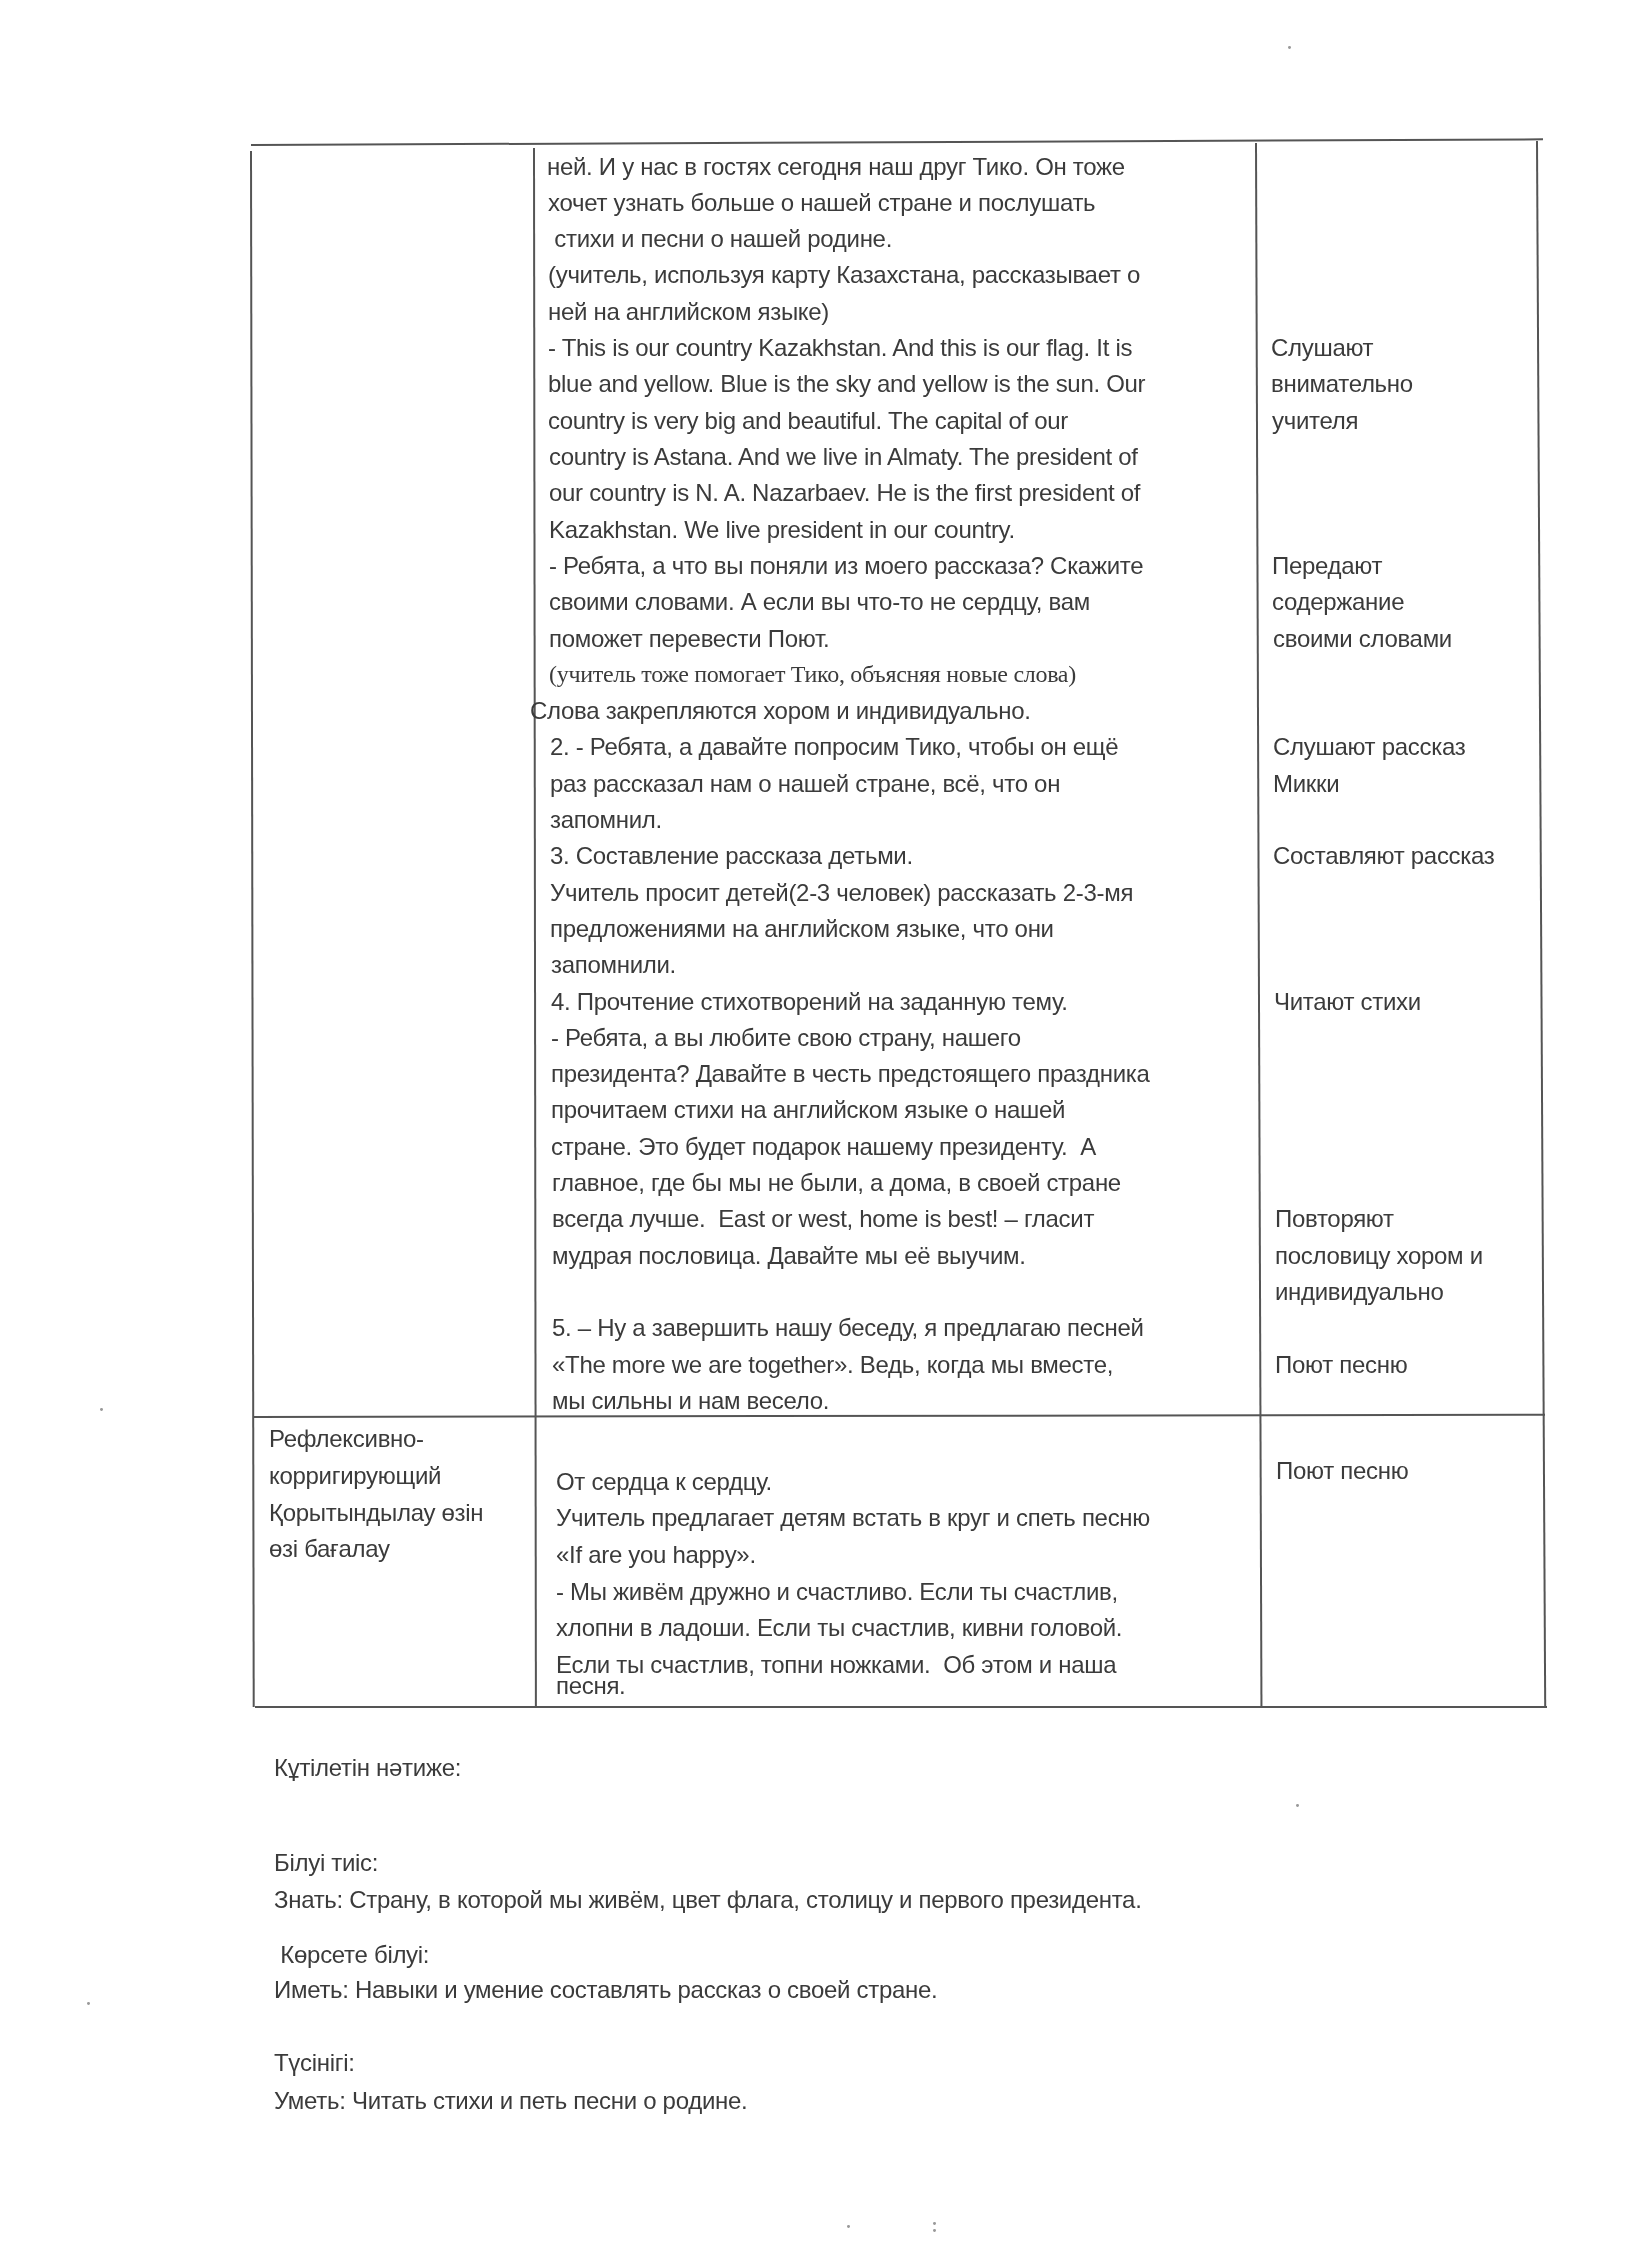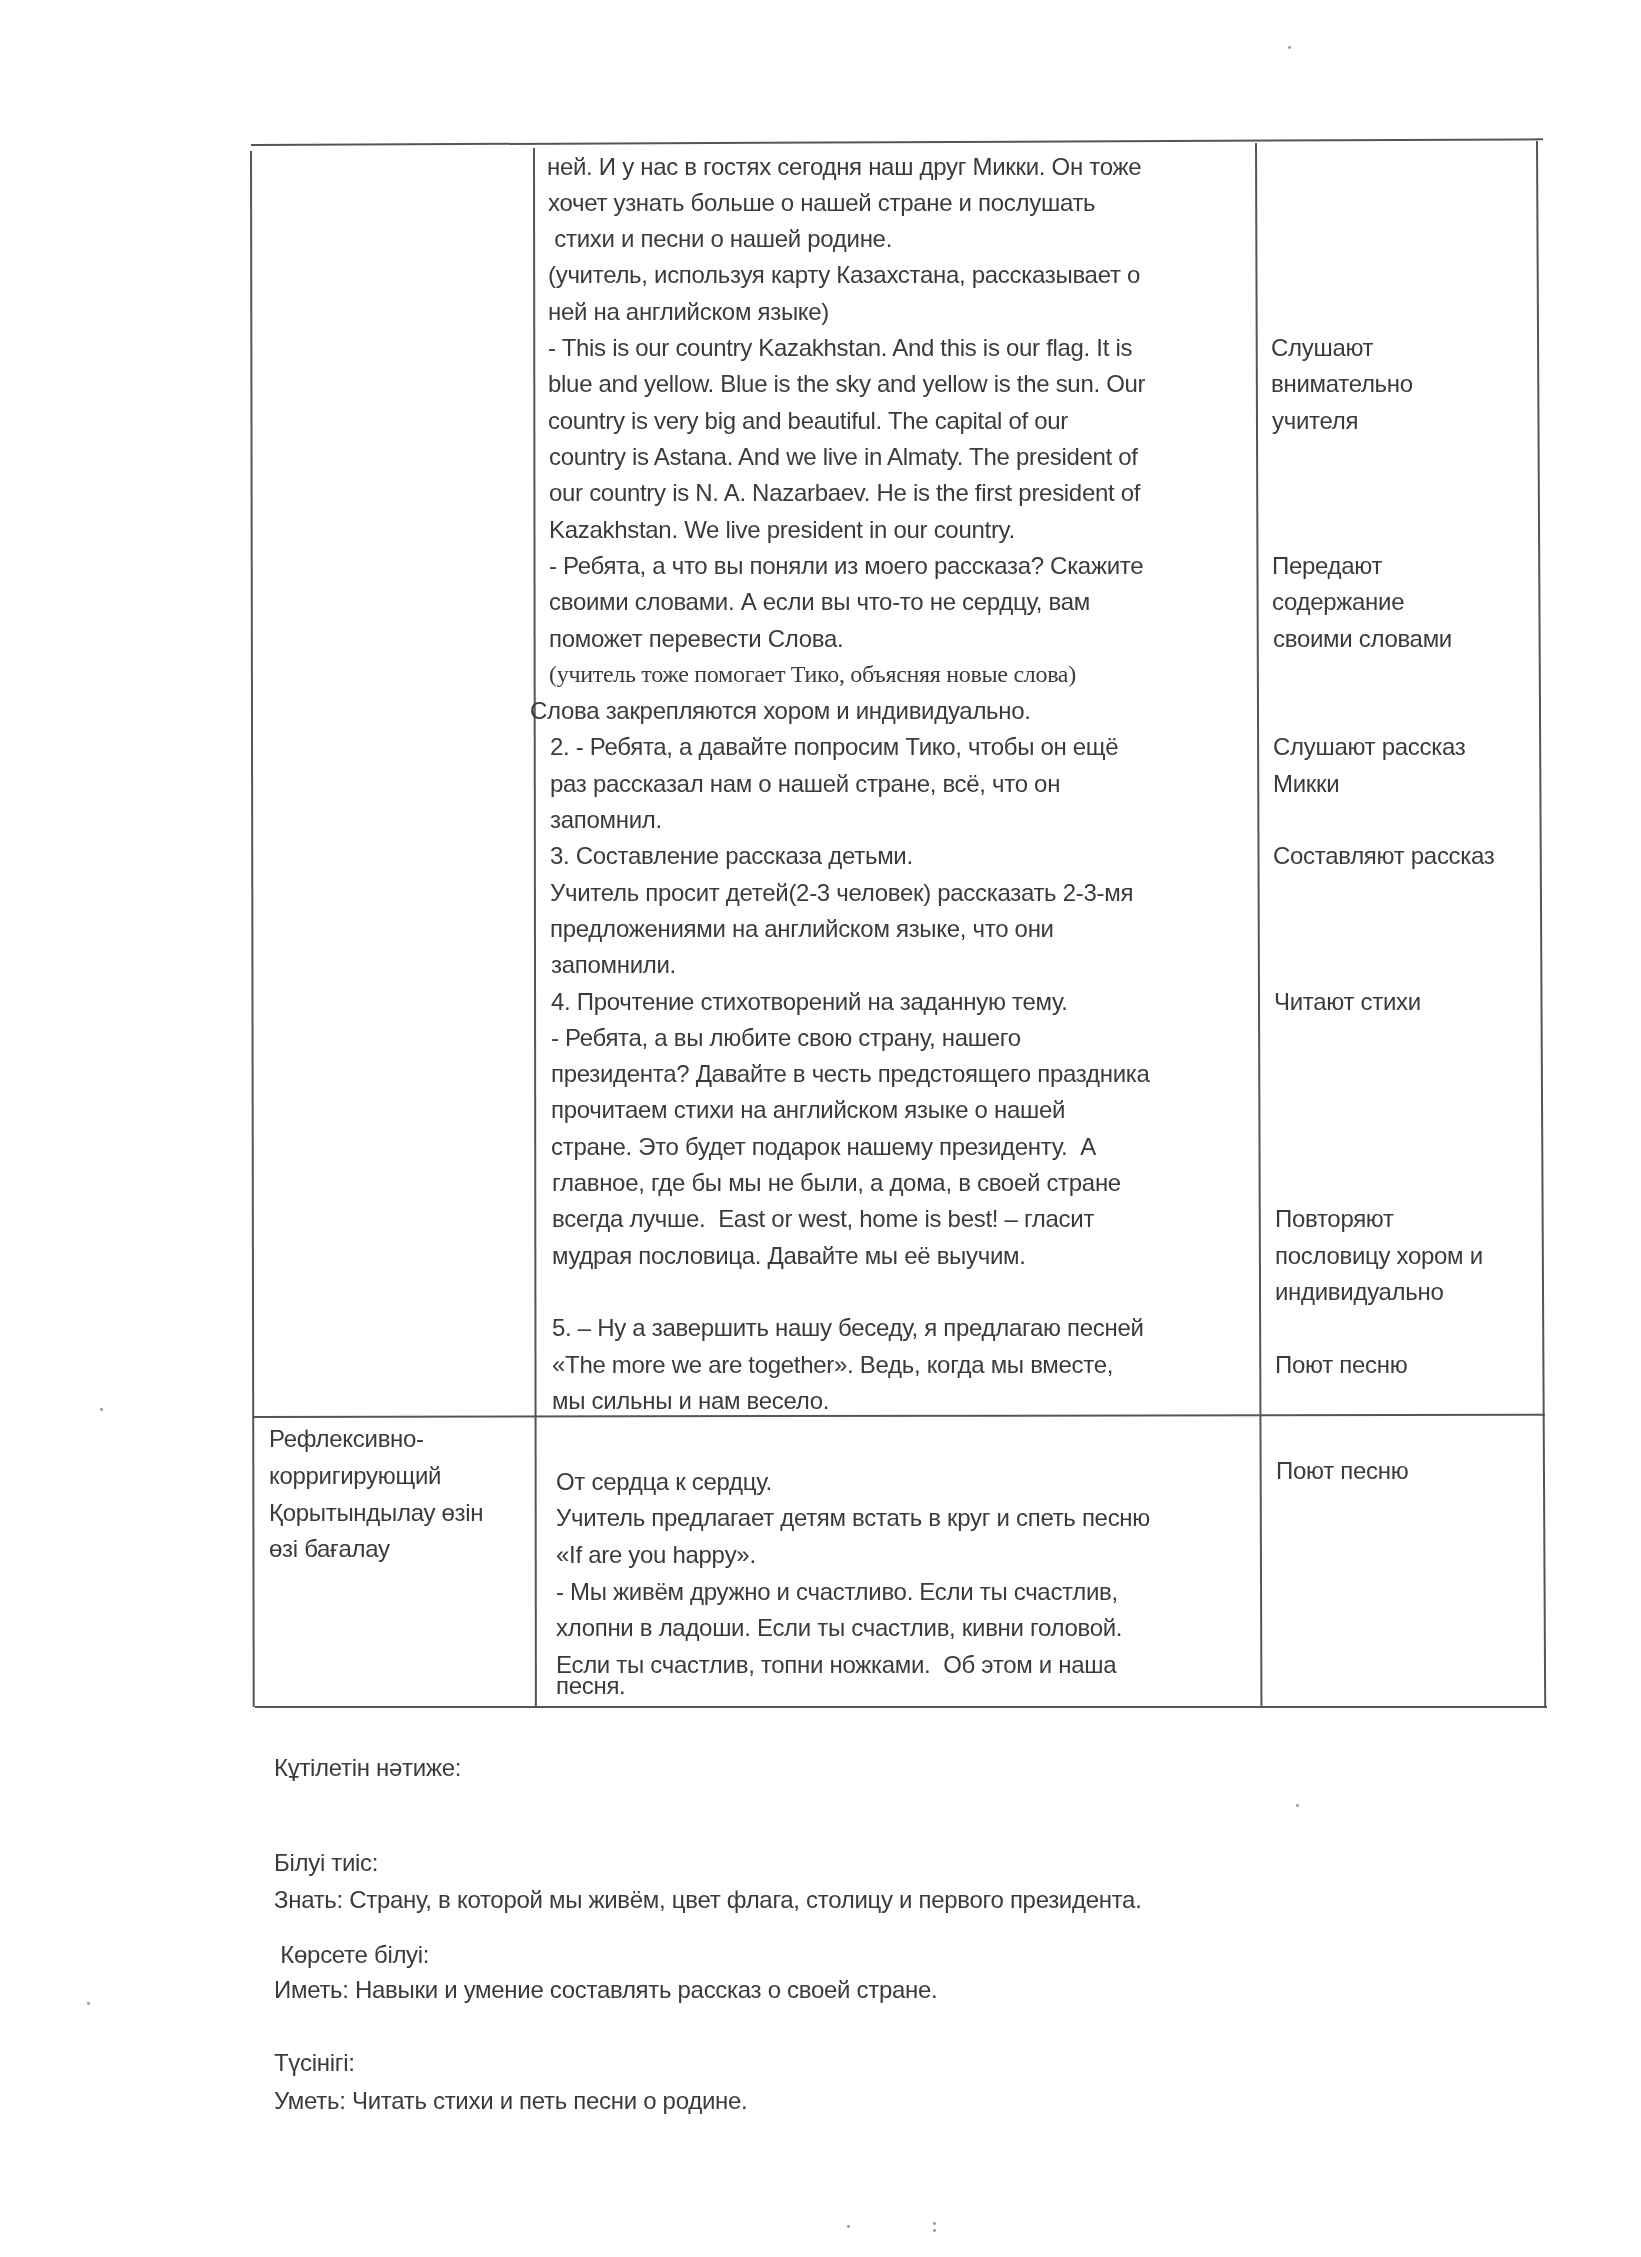--- a/index.html
+++ b/index.html
@@ -30,34 +30,34 @@
     <div class="tbl-line h" style="left:251px; top:144px; width:1292px; transform:rotate(-0.25deg); transform-origin:left;"></div>
     <div class="tbl-line h" style="left:253px; top:1416px; width:1292px; transform:rotate(-0.1deg); transform-origin:left;"></div>
     <div class="tbl-line h" style="left:255px; top:1706px; width:1292px;"></div>
     <div class="tbl-line v" style="left:250px; top:151px; height:1556px; transform:rotate(-0.1deg); transform-origin:top;"></div>
     <div class="tbl-line v" style="left:533px; top:148px; height:1559px; transform:rotate(-0.07deg); transform-origin:top;"></div>
     <div class="tbl-line v" style="left:1255px; top:143px; height:1563px; transform:rotate(-0.2deg); transform-origin:top;"></div>
     <div class="tbl-line v" style="left:1536px; top:141px; height:1565px; transform:rotate(-0.3deg); transform-origin:top;"></div>
   </div>
 
   <div class="col-mid" id="r1mid">
-      <div class="line" style="top: 152px; left: 547px;">ней. И у нас в гостях сегодня наш друг Микки. Он тоже</div>
+      <div class="line" style="top: 152px; left: 547px;">ней. И у нас в гостях сегодня наш друг Тико. Он тоже</div>
       <div class="line" style="top: 188px; left: 548px;">хочет узнать больше о нашей стране и послушать</div>
       <div class="line" style="top: 224px; left: 548px;"> стихи и песни о нашей родине.</div>
       <div class="line" style="top: 260px; left: 548px;">(учитель, используя карту Казахстана, рассказывает о</div>
       <div class="line" style="top: 297px; left: 548px;">ней на английском языке)</div>
       <div class="line" style="top: 333px; left: 548px;">- This is our country Kazakhstan. And this is our flag. It is</div>
       <div class="line" style="top: 369px; left: 548px;">blue and yellow. Blue is the sky and yellow is the sun. Our</div>
       <div class="line" style="top: 406px; left: 548px;">country is very big and beautiful. The capital of our</div>
       <div class="line" style="top: 442px; left: 549px;">country is Astana. And we live in Almaty. The president of</div>
       <div class="line" style="top: 478px; left: 549px;">our country is N. A. Nazarbaev. He is the first president of</div>
       <div class="line" style="top: 515px; left: 549px;">Kazakhstan. We live president in our country.</div>
       <div class="line" style="top: 551px; left: 549px;">- Ребята, а что вы поняли из моего рассказа? Скажите</div>
       <div class="line" style="top: 587px; left: 549px;">своими словами. А если вы что-то не сердцу, вам</div>
-      <div class="line" style="top: 624px; left: 549px;">поможет перевести Слова.</div>
+      <div class="line" style="top: 624px; left: 549px;">поможет перевести Поют.</div>
       <div class="line" style="top: 660px; left: 549px; font-family: Liberation Serif, serif;">(учитель тоже помогает Тико, объясняя новые слова)</div>
       <div class="line" style="top: 696px; left: 530px;">Слова закрепляются хором и индивидуально.</div>
       <div class="line" style="top: 732px; left: 550px;">2. - Ребята, а давайте попросим Тико, чтобы он ещё</div>
       <div class="line" style="top: 769px; left: 550px;">раз рассказал нам о нашей стране, всё, что он</div>
       <div class="line" style="top: 805px; left: 550px;">запомнил.</div>
       <div class="line" style="top: 841px; left: 550px;">3. Составление рассказа детьми.</div>
       <div class="line" style="top: 878px; left: 550px;">Учитель просит детей(2-3 человек) рассказать 2-3-мя</div>
       <div class="line" style="top: 914px; left: 550px;">предложениями на английском языке, что они</div>
       <div class="line" style="top: 950px; left: 551px;">запомнили.</div>
       <div class="line" style="top: 987px; left: 551px;">4. Прочтение стихотворений на заданную тему.</div>

